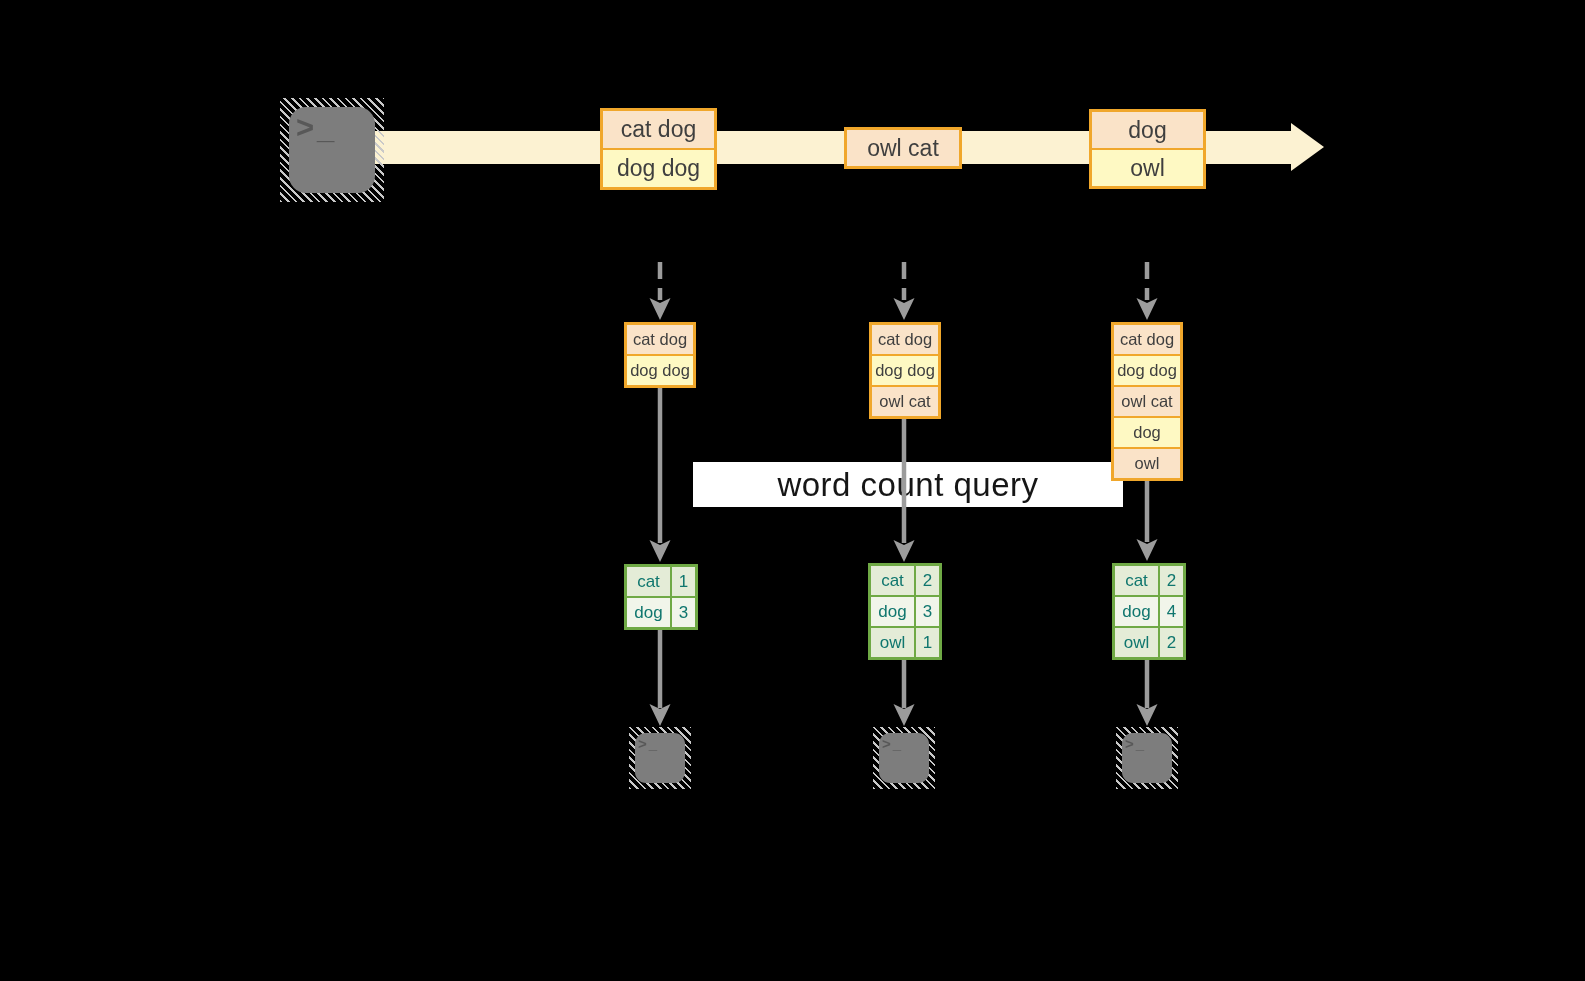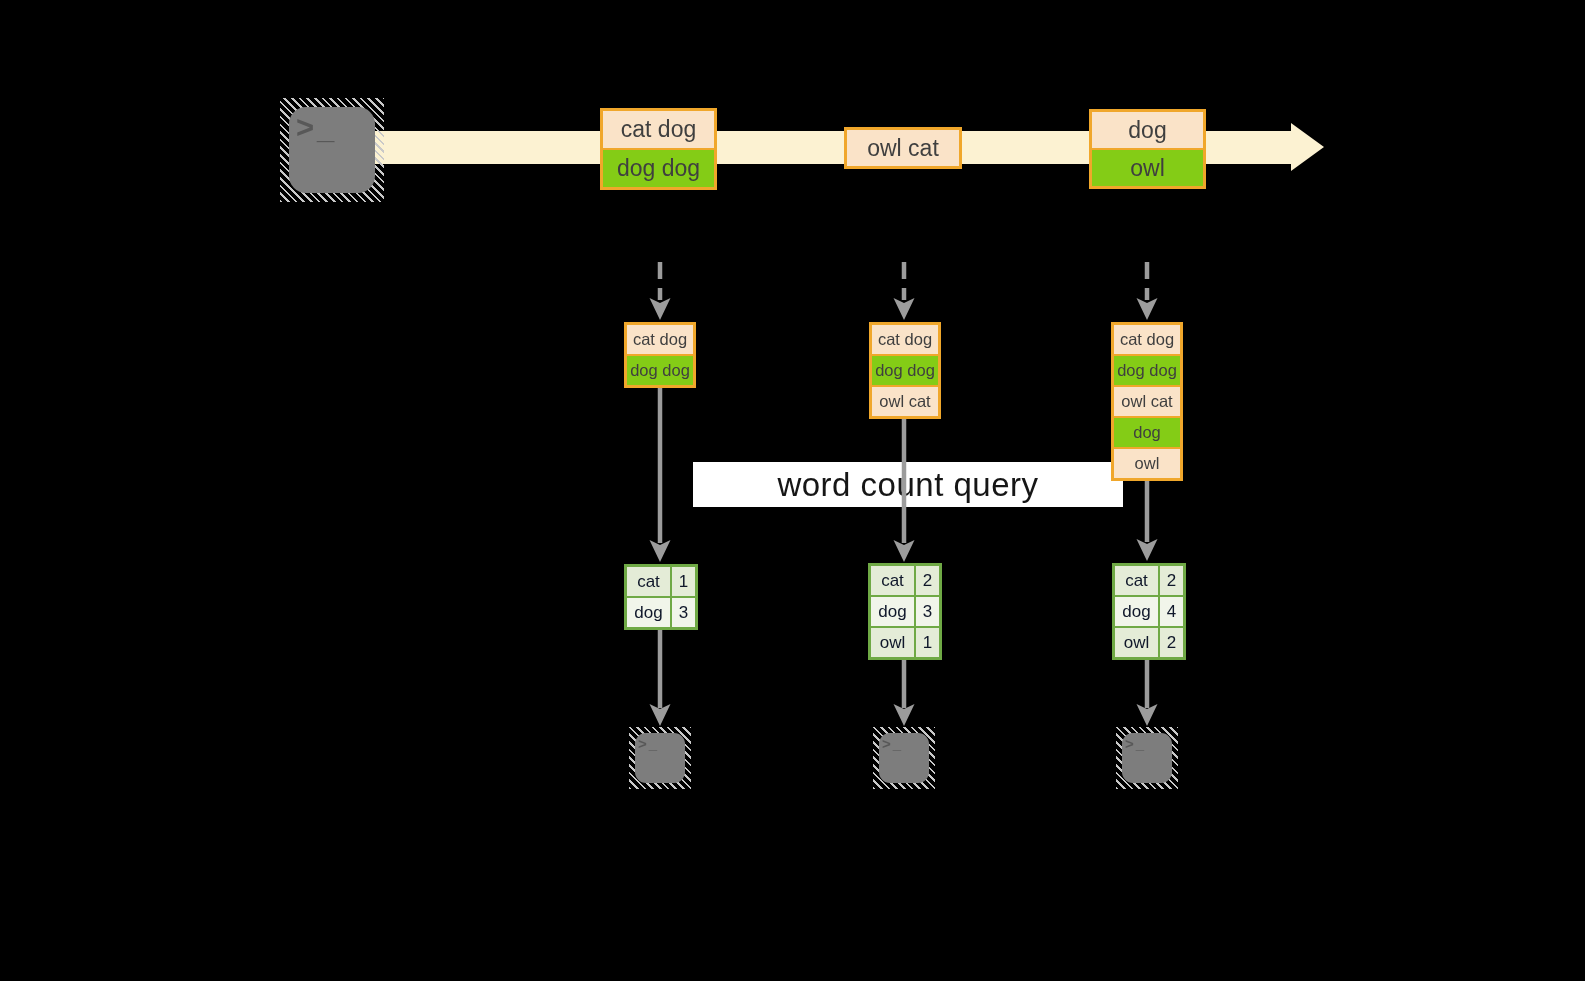--- a/index.html
+++ b/index.html
@@ -40,21 +40,21 @@
   .obox{
     position:absolute;box-sizing:border-box;
     border:3px solid #F0A72B;background:#F0A72B;
     display:flex;flex-direction:column;gap:2px;z-index:3;
   }
   .obox .row{
     display:flex;align-items:center;justify-content:center;
     color:#3F3F3F;
   }
   .row.shade-a{background:#FAE3C8;}
-  .row.shade-b{background:#84cc16;}
+  .row.shade-b{background:#fef9c3;}
   .stream-box .row{height:37px;font-size:23px;}
   .stream-box{width:117px;}
   #event-box-1{left:600px;top:108px;}
   #event-box-2{left:844px;top:127px;width:118px;}
   #event-box-2 .row{height:36px;}
   #event-box-3{left:1089px;top:109px;}
   #event-box-3 .row{height:36px;}
   .stack-box{width:72px;top:322px;}
   .stack-box .row{height:29px;font-size:16.5px;}
   #stack-1{left:624px;}
@@ -67,21 +67,21 @@
     font-size:33px;font-weight:300;color:#161616;z-index:1;letter-spacing:0.5px;
   }
   
   .gtable{
     position:absolute;background:#6FA945;border:3px solid #6FA945;
     display:grid;grid-template-columns:43px 23px;gap:2px;grid-auto-rows:29px;
     z-index:3;
   }
   .gcell{
     display:flex;align-items:center;justify-content:center;
-    font-size:17px;color:#0f172a;
+    font-size:17px;color:#0f766e;
   }
   .gcell.shade-g1{background:#E4ECD7;}
   .gcell.shade-g2{background:#F1F5EA;}
   #table-1{left:624px;top:564px;}
   #table-2{left:868px;top:563px;}
   #table-3{left:1112px;top:563px;}
   
   svg.arrows{position:absolute;left:0;top:0;z-index:2;}
   .arrow-line{stroke:#9C9C9C;stroke-width:4.5;fill:none;}
   .arrow-line.dashed{stroke-dasharray:17 9;}

